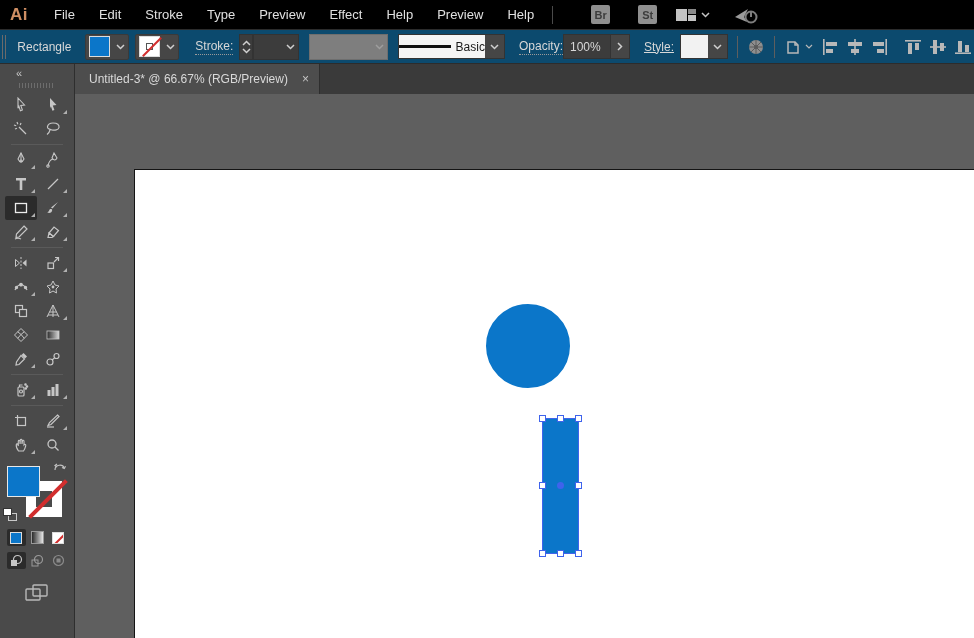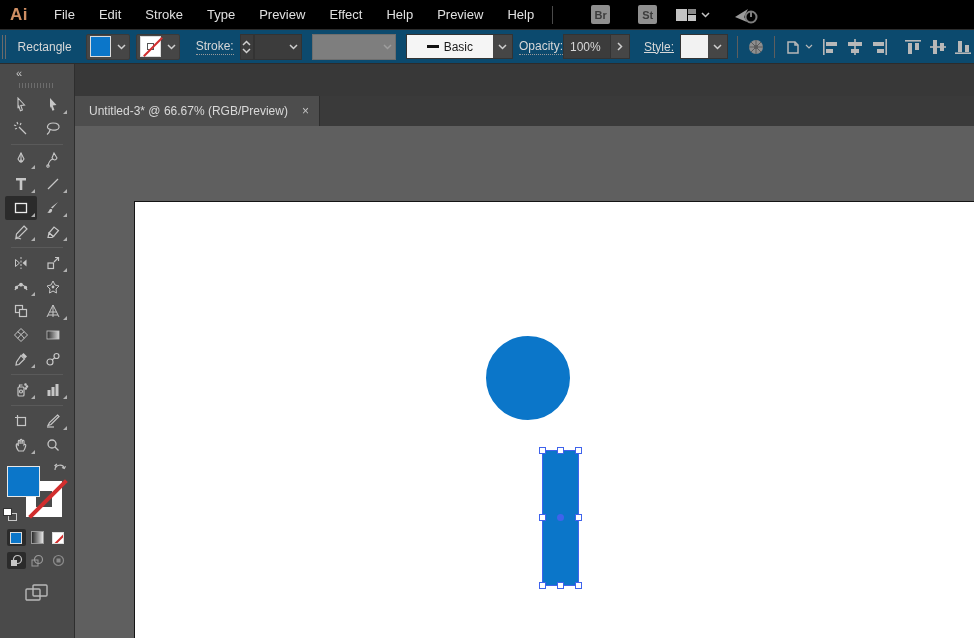--- a/index.html
+++ b/index.html
@@ -26,21 +26,21 @@
   .swatch.none-sw { background:#fff; }
   .none-diag { position:absolute; left:-1px; top:9px; width:26px; height:2px; background:#d22e2e; transform:rotate(-45deg); }
   .stroke-hole { position:absolute; left:6px; top:6px; width:7px; height:7px; border:1.5px solid #555; background:transparent; }
   .chev { display:inline-flex; align-items:center; justify-content:center; width:15px; }
   .stepper { width:17px; height:26px; background:#3c3c3c; border:1px solid #333; display:flex; flex-direction:column;
              align-items:center; justify-content:center; gap:2px; margin-left:6px; }
   .dd-dark { height:26px; background:#3c3c3c; border:1px solid #333; display:flex; align-items:center; }
   .dd-disabled { width:104px; height:26px; background:#7e7e7e; border:1px solid #6e6e6e; display:flex; align-items:center;
                  justify-content:flex-end; margin-left:10px; }
   .stroke-style { display:flex; height:25px; margin-left:10px; border:1px solid #333; }
-  .ss-white { width:86px; background:#f5f5f5; color:#1a1a1a; display:flex; align-items:center; padding:0 20px; gap:5px; }
+  .ss-white { width:86px; background:#f5f5f5; color:#1a1a1a; display:flex; align-items:center; padding:0 0; gap:5px; }
   .ss-line { flex:1; height:3px; background:#111; }
   .ss-chev { width:19px; background:#464646; display:flex; align-items:center; justify-content:center; }
   .opacity-field { display:flex; height:25px; border:1px solid #333; }
   .op-val { width:46px; background:#3c3c3c; display:flex; align-items:center; padding-left:6px; }
   .op-more { width:19px; background:#464646; display:flex; align-items:center; justify-content:center; border-left:1px solid #333; }
   .style-dd { display:flex; height:25px; border:1px solid #333; margin-left:6px; }
   .style-sw { width:27px; background:#f2f2f2; }
   .cb-vsep { width:1px; height:22px; background:#3a3a3a; border-right:1px solid #5e5e5e; margin:0 9px; }
   .align-group { display:flex; gap:3px; margin-left:6px; }
   .cb-icon { display:flex; align-items:center; justify-content:center; }
@@ -72,21 +72,21 @@
   .mode-row { display:flex; justify-content:center; gap:2px; margin-top:6px; }
   .mode-btn { width:19px; height:17px; display:flex; align-items:center; justify-content:center; border-radius:2px; }
   .mode-btn.active { background:#2b2b2b; }
   .mini-sw { width:12px; height:12px; position:relative; }
   .mini-none { background:#fff; overflow:hidden; }
   .mini-none::after { content:""; position:absolute; left:-2px; top:5px; width:18px; height:2px; background:#d22e2e; transform:rotate(-45deg); }
 
   .screenmode { display:flex; justify-content:center; margin-top:14px; color:#b9b9b9; }
 
   
-  .rightarea { flex:1; display:flex; flex-direction:column; min-width:0;margin-top:32px; }
+  .rightarea { flex:1; display:flex; flex-direction:column; min-width:0; }
   .tabbar { height:30px; background:#3a3a3a; display:flex; align-items:flex-end; }
   .doc-tab { height:30px; background:#4d4d4d; color:#d9d9d9; font-size:12px; display:flex; align-items:center;
              padding:0 10px 0 14px; gap:14px; border-right:1px solid #2e2e2e; }
   .tab-close { color:#c4c4c4; font-size:12px; cursor:default; }
 
   .canvas { flex:1; background:#5f5f5f; position:relative; overflow:hidden; }
   .artboard { position:absolute; left:59px; top:75px; right:-2px; bottom:-2px; background:#fff;
               border-top:1px solid #141414; border-left:1px solid #141414; }
   .donut { position:absolute; left:411px; top:210px; width:64px; height:64px; border:42px solid #0b76c9; border-radius:50%; }
   .blue-rect { position:absolute; left:467px; top:324px; width:37px; height:136px; background:#0b76c9; }
@@ -194,21 +194,21 @@
       <span class="ss-line"></span>
       <span>Basic</span>
     </span>
     <span class="ss-chev">
       <svg width="9" height="6" viewBox="0 0 9 6">
           <polyline points="1,1 4.5,4.5 8,1" fill="none" stroke="#cfcfcf" stroke-width="1.5"></polyline>
         </svg>
     </span>
   </div>
 
-  <span class="cb-label cb-link" style="margin-left:6px;">Opacity:</span>
+  <span class="cb-label cb-link" style="margin-left:14px;">Opacity:</span>
   <div class="opacity-field">
     <span class="op-val">100%</span>
     <span class="op-more">
       <svg width="6" height="9" viewBox="0 0 6 9">
           <polyline points="1,1 4.5,4.5 1,8" fill="none" stroke="#cfcfcf" stroke-width="1.5"></polyline>
         </svg>
     </span>
   </div>
 
   <span class="cb-label" style="margin-left:14px;text-decoration:underline;">Style:</span>

